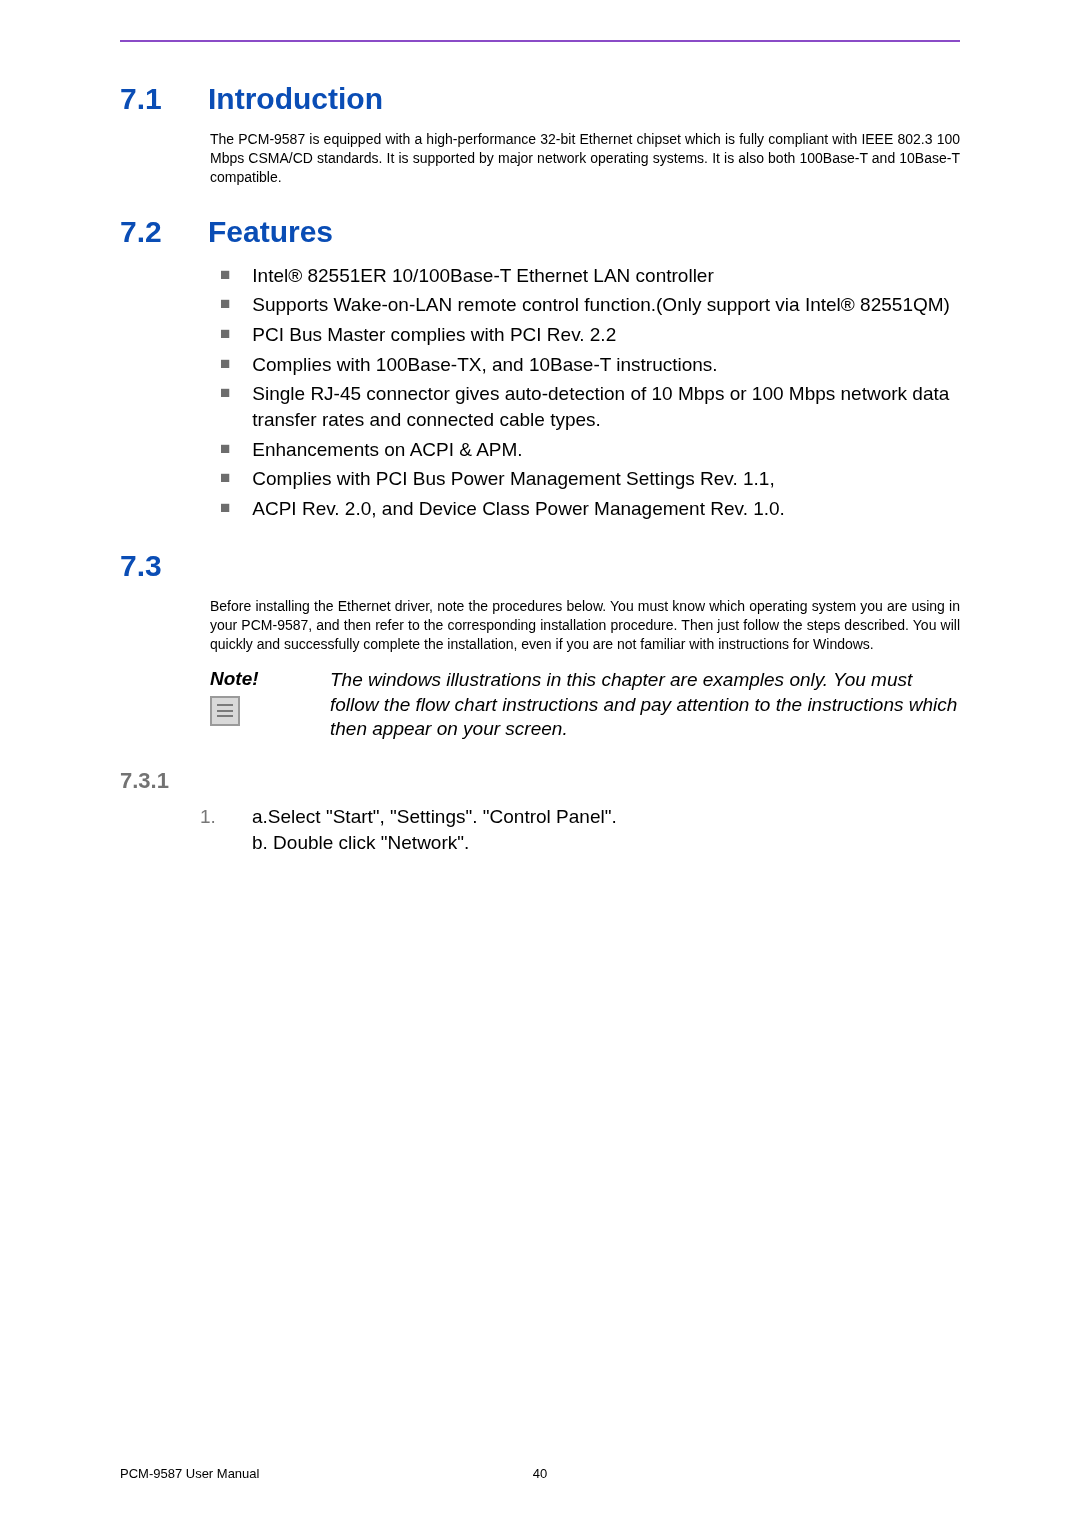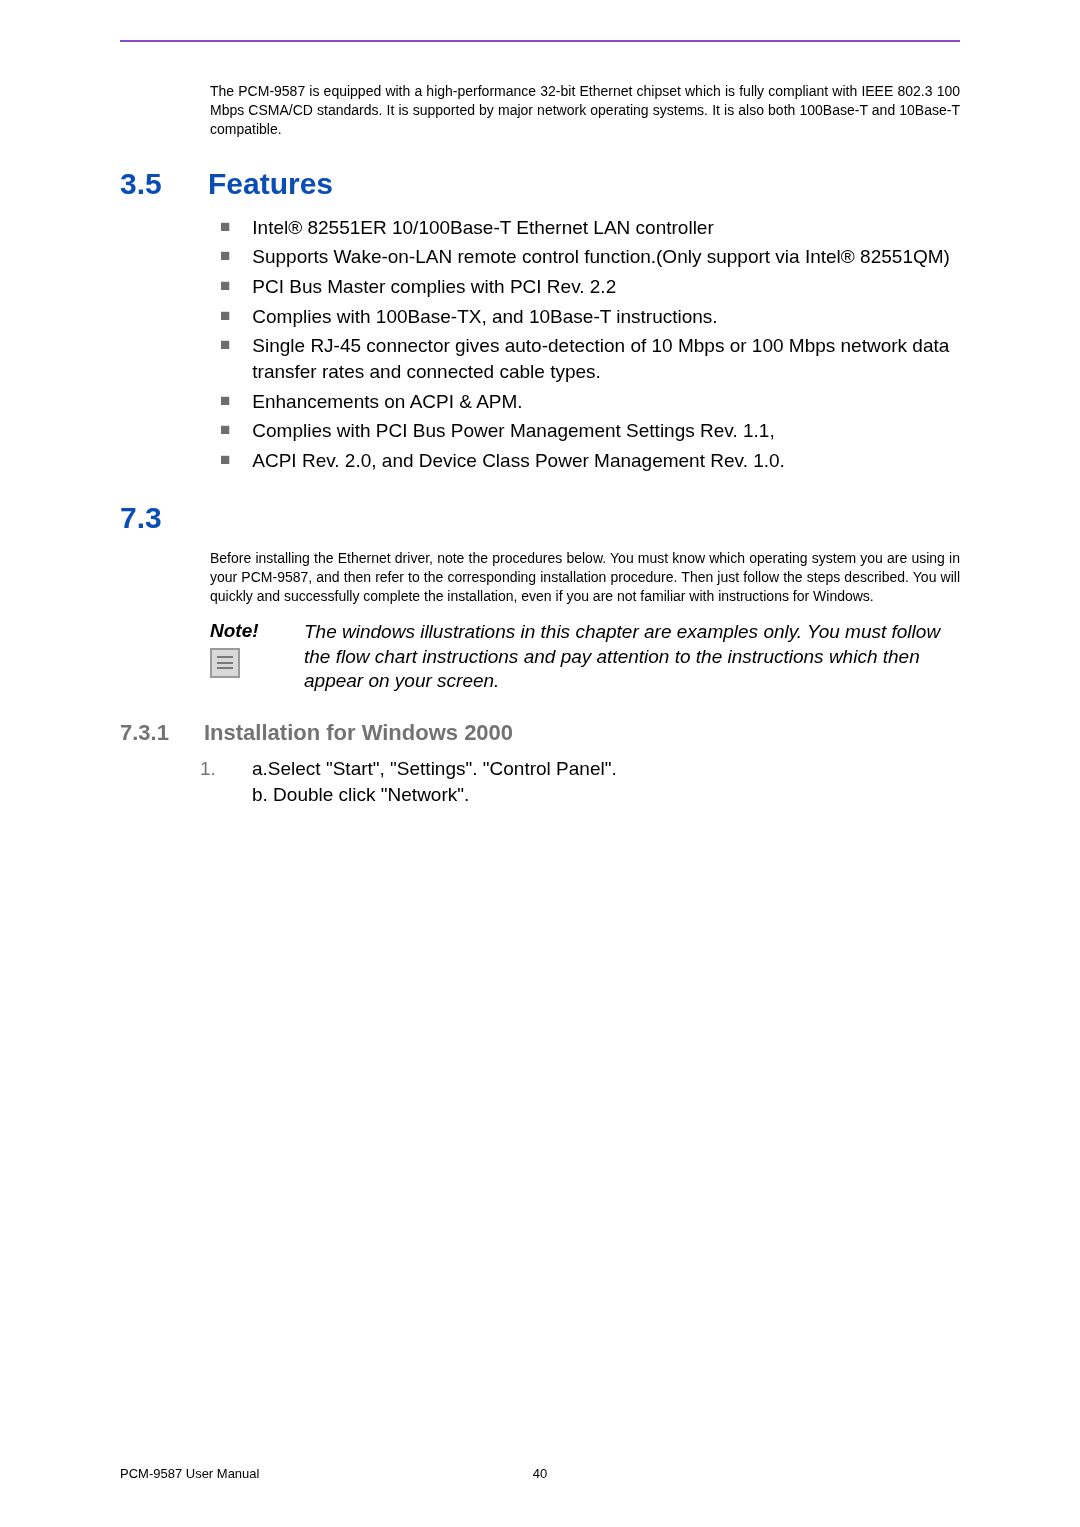--- a/index.html
+++ b/index.html
@@ -45,21 +45,21 @@
     color: #6d6d6d;
     font-size: 17px;
     line-height: 24px;
     flex: 0 0 auto;
   }
   .bullet-text { flex: 1 1 auto; }
   .note-block {
     display: flex;
     margin-left: 90px;
     margin-top: 14px;
-    gap: 8px;
+    gap: 34px;
     font-size: 19px;
   }
   .note-left {
     width: 86px;
     flex: 0 0 auto;
   }
   .note-label {
     font-style: italic;
     font-weight: bold;
     margin-bottom: 6px;
@@ -123,26 +123,30 @@
   .footer-title { flex: 0 0 auto; }
   .footer-page { position: absolute; left: 50%; transform: translateX(-50%); text-align: right; }
 </style>
 </head>
 <body>
 
 <div class="page">
   <div class="top-rule"></div>
 
   <div class="section">
+    <div class="sec-head">
+      <span class="sec-num">7.1</span>
+      <span>Introduction</span>
+    </div>
     <p class="sec-body">The PCM-9587 is equipped with a high-performance 32-bit Ethernet chipset which is fully compliant with IEEE 802.3 100 Mbps CSMA/CD standards. It is supported by major network operating systems. It is also both 100Base-T and 10Base-T compatible.</p>
   </div>
 
   <div class="section">
     <div class="sec-head">
-      <span class="sec-num">3.5</span>
+      <span class="sec-num">7.2</span>
       <span>Features</span>
     </div>
     <div class="bullets">
       <div class="bullet-row">
         <span class="bullet-sq">■</span>
         <span class="bullet-text">Intel®  82551ER 10/100Base-T Ethernet LAN controller</span>
       </div>
       <div class="bullet-row">
         <span class="bullet-sq">■</span>
         <span class="bullet-text">Supports Wake-on-LAN remote control function.(Only support via Intel® 82551QM)</span>
@@ -184,21 +188,20 @@
       <div class="note-left">
         <div class="note-label">Note!</div>
         <div class="note-icon"></div>
       </div>
       <div class="note-text">The windows illustrations in this chapter are examples only. You must follow the flow chart instructions and pay attention to the instructions which then appear on your screen.</div>
     </div>
 
     <div class="subsec">
       <div class="subsec-head">
         <span class="subsec-num">7.3.1</span>
-        <span>Installation for Windows 2000</span>
       </div>
       <div class="ordered">
         <div class="ord-row">
           <span class="ord-num">1.</span>
           <div class="ord-body">
             <div>a.Select "Start", "Settings". "Control Panel".</div>
             <div>b. Double click "Network".</div>
           </div>
         </div>
       </div>

